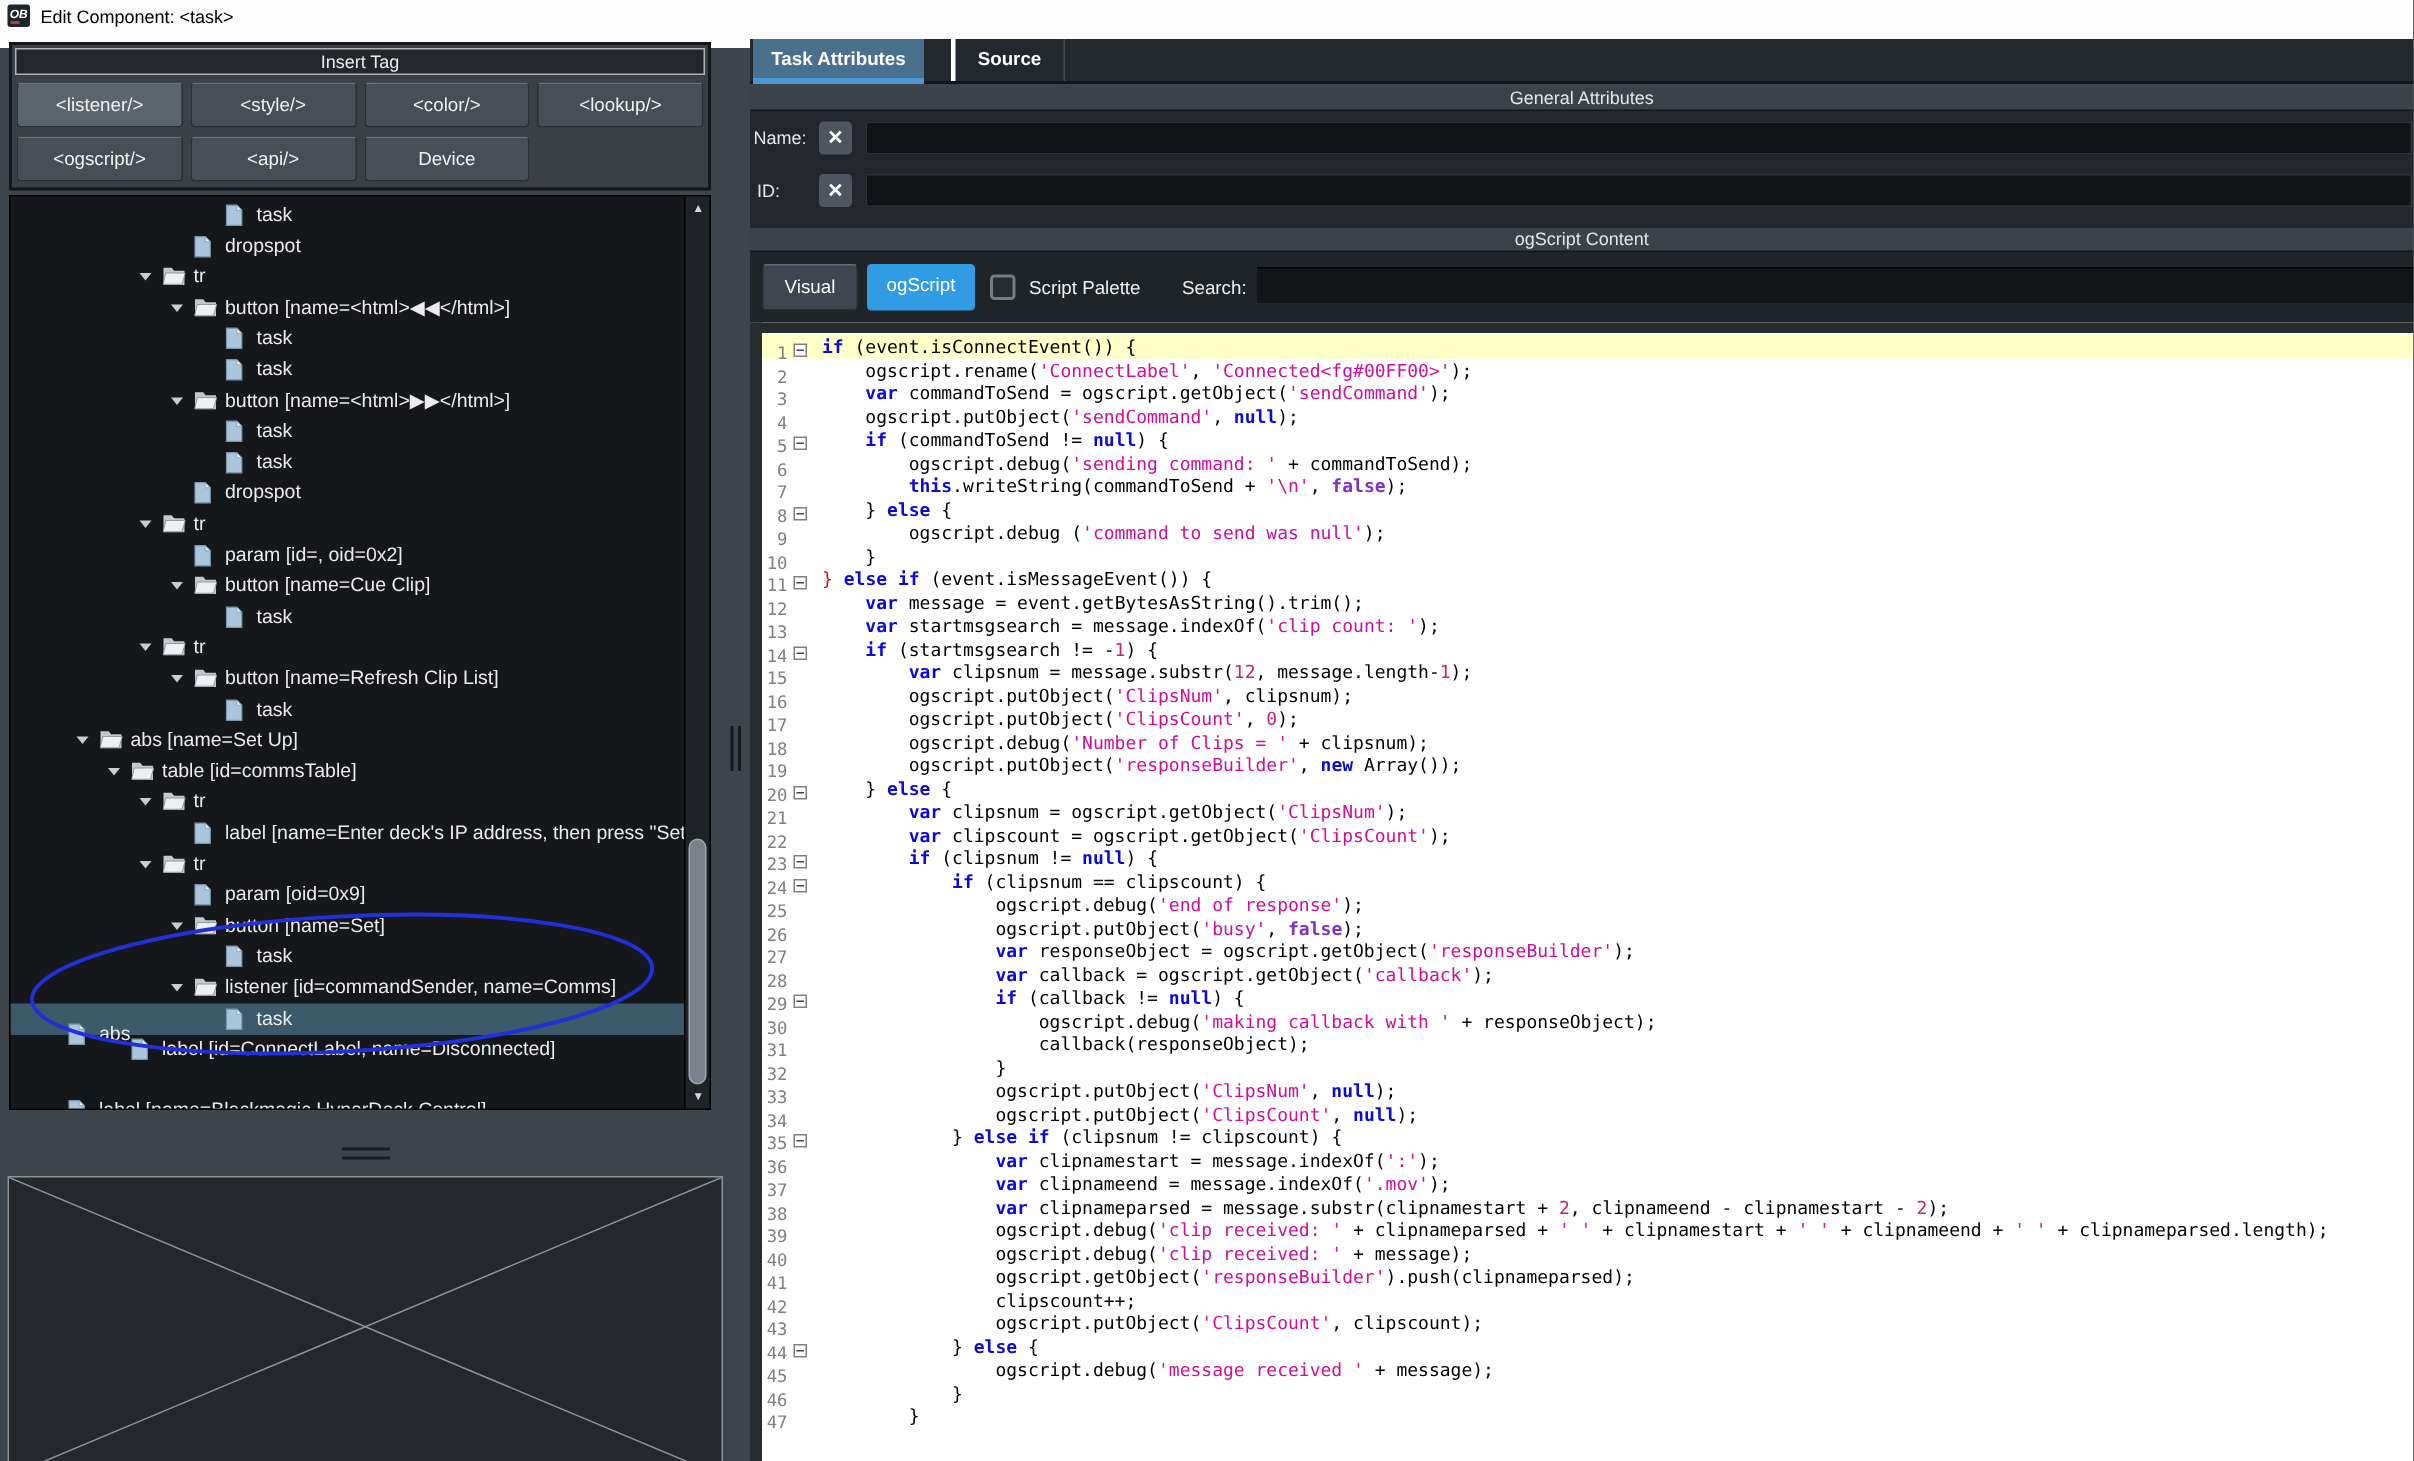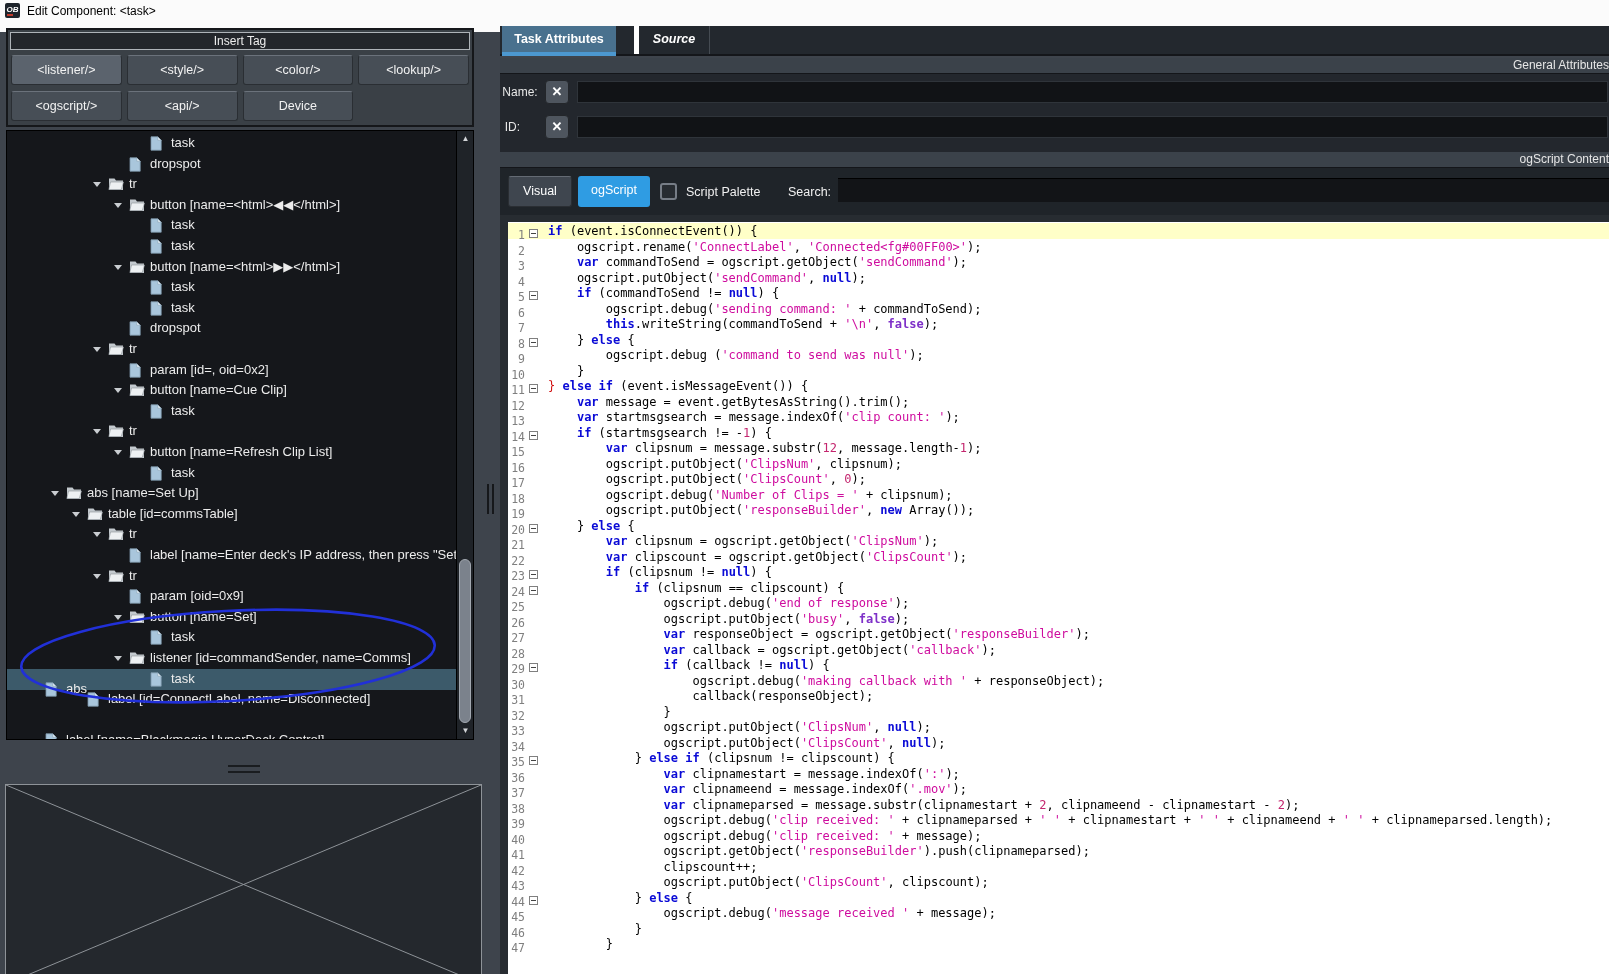--- a/index.html
+++ b/index.html
@@ -57,24 +57,24 @@
   
   .preview { position:absolute; left:5px; top:784px; width:477px; height:201px;
              background:#24282D; border:1px solid #8E9398; }
 
   
   .tabbar { position:absolute; left:500px; top:26px; width:1109px; height:30px;
             background:#23282E; border-bottom:2px solid #14161A; }
   .tab { position:absolute; top:0; height:28px; color:#fff; font-weight:bold; font-size:12.5px;
          text-align:center; line-height:26px; }
   .tab.active { left:2px; width:114px; background:#49718E; border-bottom:4px solid #4C98D0; height:30px; }
-  .tab.plain { left:134px; width:76px; border-left:5px solid #ffffff; border-right:1px solid #454B52;font-style:italic; }
+  .tab.plain { left:134px; width:76px; border-left:3px solid #ffffff; border-right:1px solid #454B52; }
 
   .bar-header { position:absolute; left:500px; width:1109px; height:16px; background:#3B424A;
-                color:#E6E6E6; font-size:12px; text-align:right; line-height:15px;
+                color:#E6E6E6; font-size:12px; text-align:center; line-height:15px;
                 border-bottom:1px solid #14161A; }
   .attr-section { position:absolute; left:500px; top:74px; width:1109px; height:78px; background:#23272D; }
 
   .fld-label { position:absolute; width:40px; color:#E8E8E8; font-size:12px; text-align:right; line-height:24px; }
   .xbtn { position:absolute; left:545px; width:24px; height:24px; background:#4E555E;
           border:1px solid #23262A; border-radius:4px; color:#fff; font-weight:bold;
           font-size:13px; text-align:center; line-height:22px; }
   .fld-input { position:absolute; left:577px; right:1px; height:22px; background:#111316;
                border:1px solid #2F343A; color:#ddd; font-size:12px; padding:0 4px; }
 

